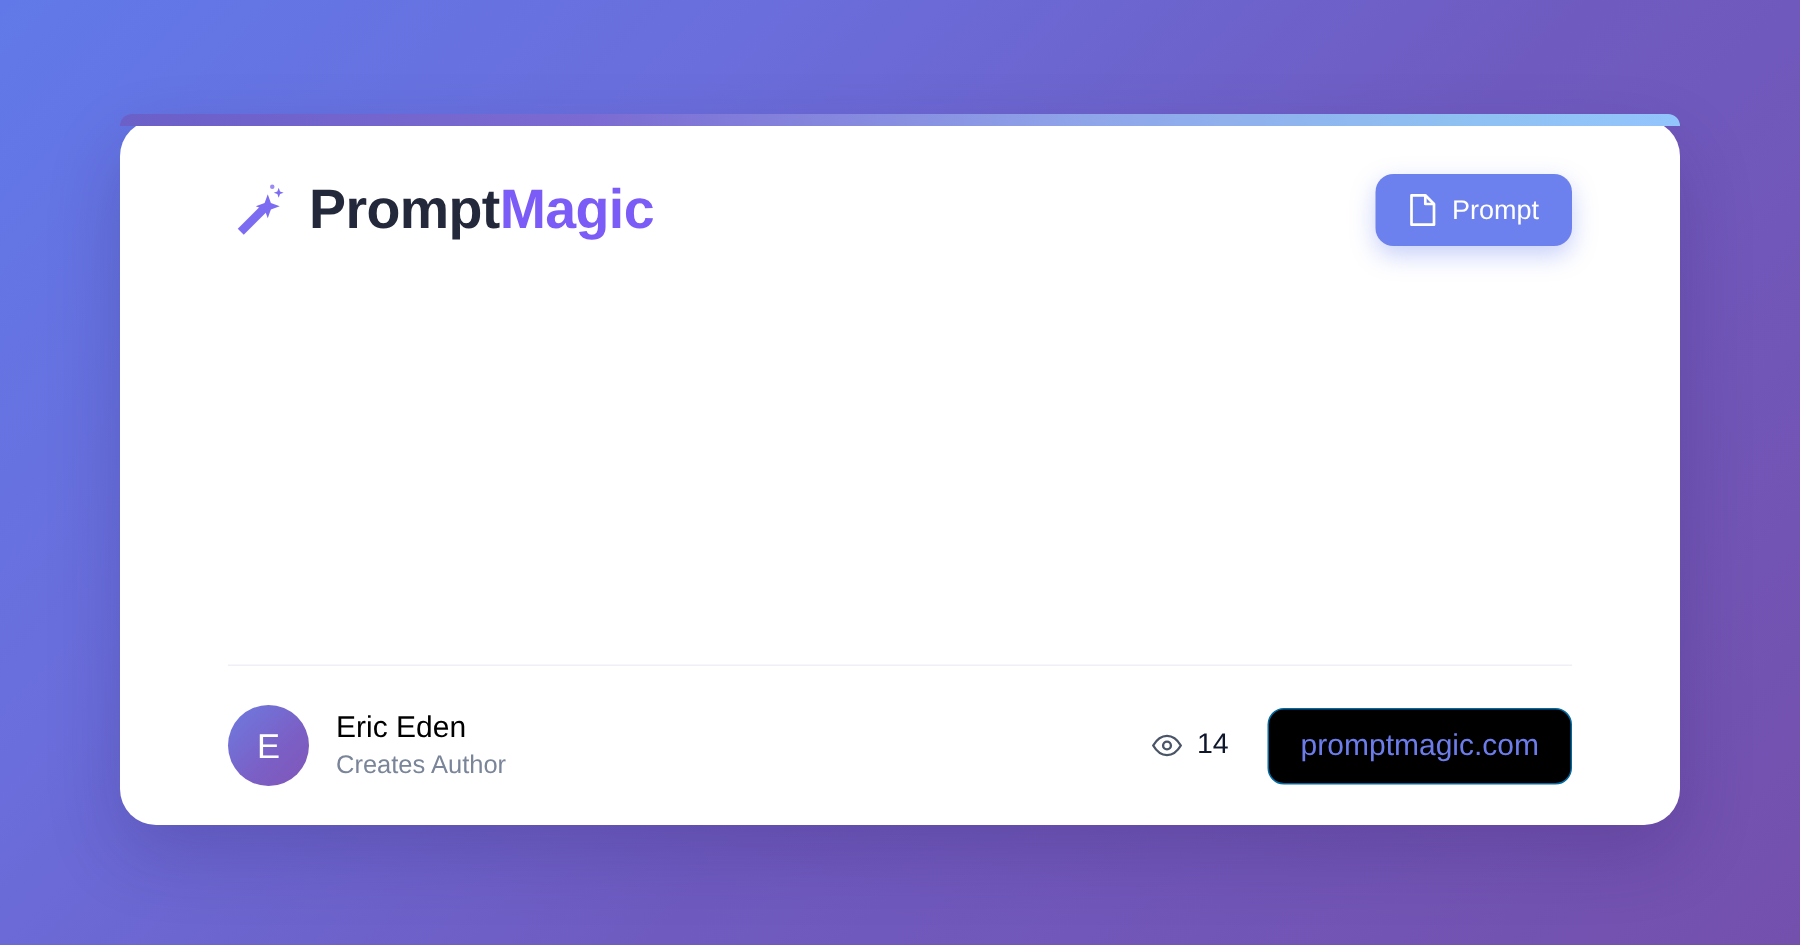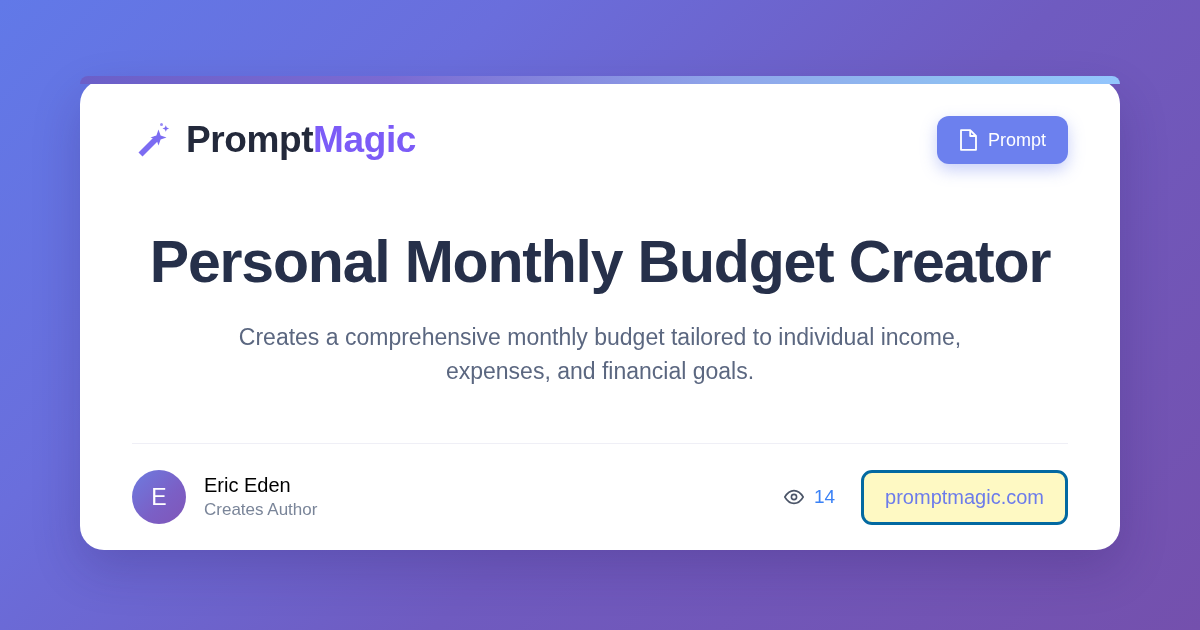--- a/index.html
+++ b/index.html
@@ -22,21 +22,21 @@
   }
 
   
   .card {
     position:relative;
     width:1040px;
     height:470px;
     background:#ffffff;
     border-radius:24px;
     box-shadow:0 18px 48px rgba(40,25,90,0.22);
-    padding:0 52px;
+    padding:0 72px;
     display:flex;
     flex-direction:column;
   }
 
   .accent-bar {
     position:absolute;
     top:-4px; left:0; right:0;
     height:8px;
     border-radius:8px 8px 0 0;
     background:linear-gradient(90deg,
@@ -149,25 +149,25 @@
   .author-role {
     font-size:17px;
     color:#7A8599;
     line-height:1.35;
   }
 
   .meta { display:flex; align-items:center; gap:26px; }
 
   .views { display:flex; align-items:center; gap:9px; }
   .eye-icon { width:22px; height:22px; display:block; }
-  .views-count { font-size:19px; color:#3b82f6; }
+  .views-count { font-size:19px; color:#0f172a; }
 
   .site-badge {
-    background:#fef9c3;
-    border:3px solid #0369a1;
+    background:#000000;
+    border:1px solid #0369a1;
     border-radius:11px;
     padding:13px 21px;
     font-size:20px;
     color:#6C7CEB;
     cursor:pointer;
     white-space:nowrap;
   }
 </style>
 </head>
 <body>
@@ -193,24 +193,20 @@
     <button class="prompt-btn">
       <svg class="doc-icon" viewBox="0 0 19 22">
         <path d="M2 1.2 h9.2 L17 7 v13.8 H2 Z" fill="none" stroke="#ffffff" stroke-width="1.8" stroke-linejoin="round"></path>
         <path d="M11.2 1.2 V7 H17" fill="none" stroke="#ffffff" stroke-width="1.8" stroke-linejoin="round"></path>
       </svg>
       <span>Prompt</span>
     </button>
 
   </div>
 
-  <div class="content">
-    <h1 class="title">Personal Monthly Budget Creator</h1>
-    <p class="subtitle">Creates a comprehensive monthly budget tailored to individual income, expenses, and financial goals.</p>
-  </div>
 
   <div class="divider"></div>
 
   <div class="footer">
 
     <div class="author">
       <div class="avatar">E</div>
       <div>
         <div class="author-name">Eric Eden</div>
         <div class="author-role">Creates Author</div>

